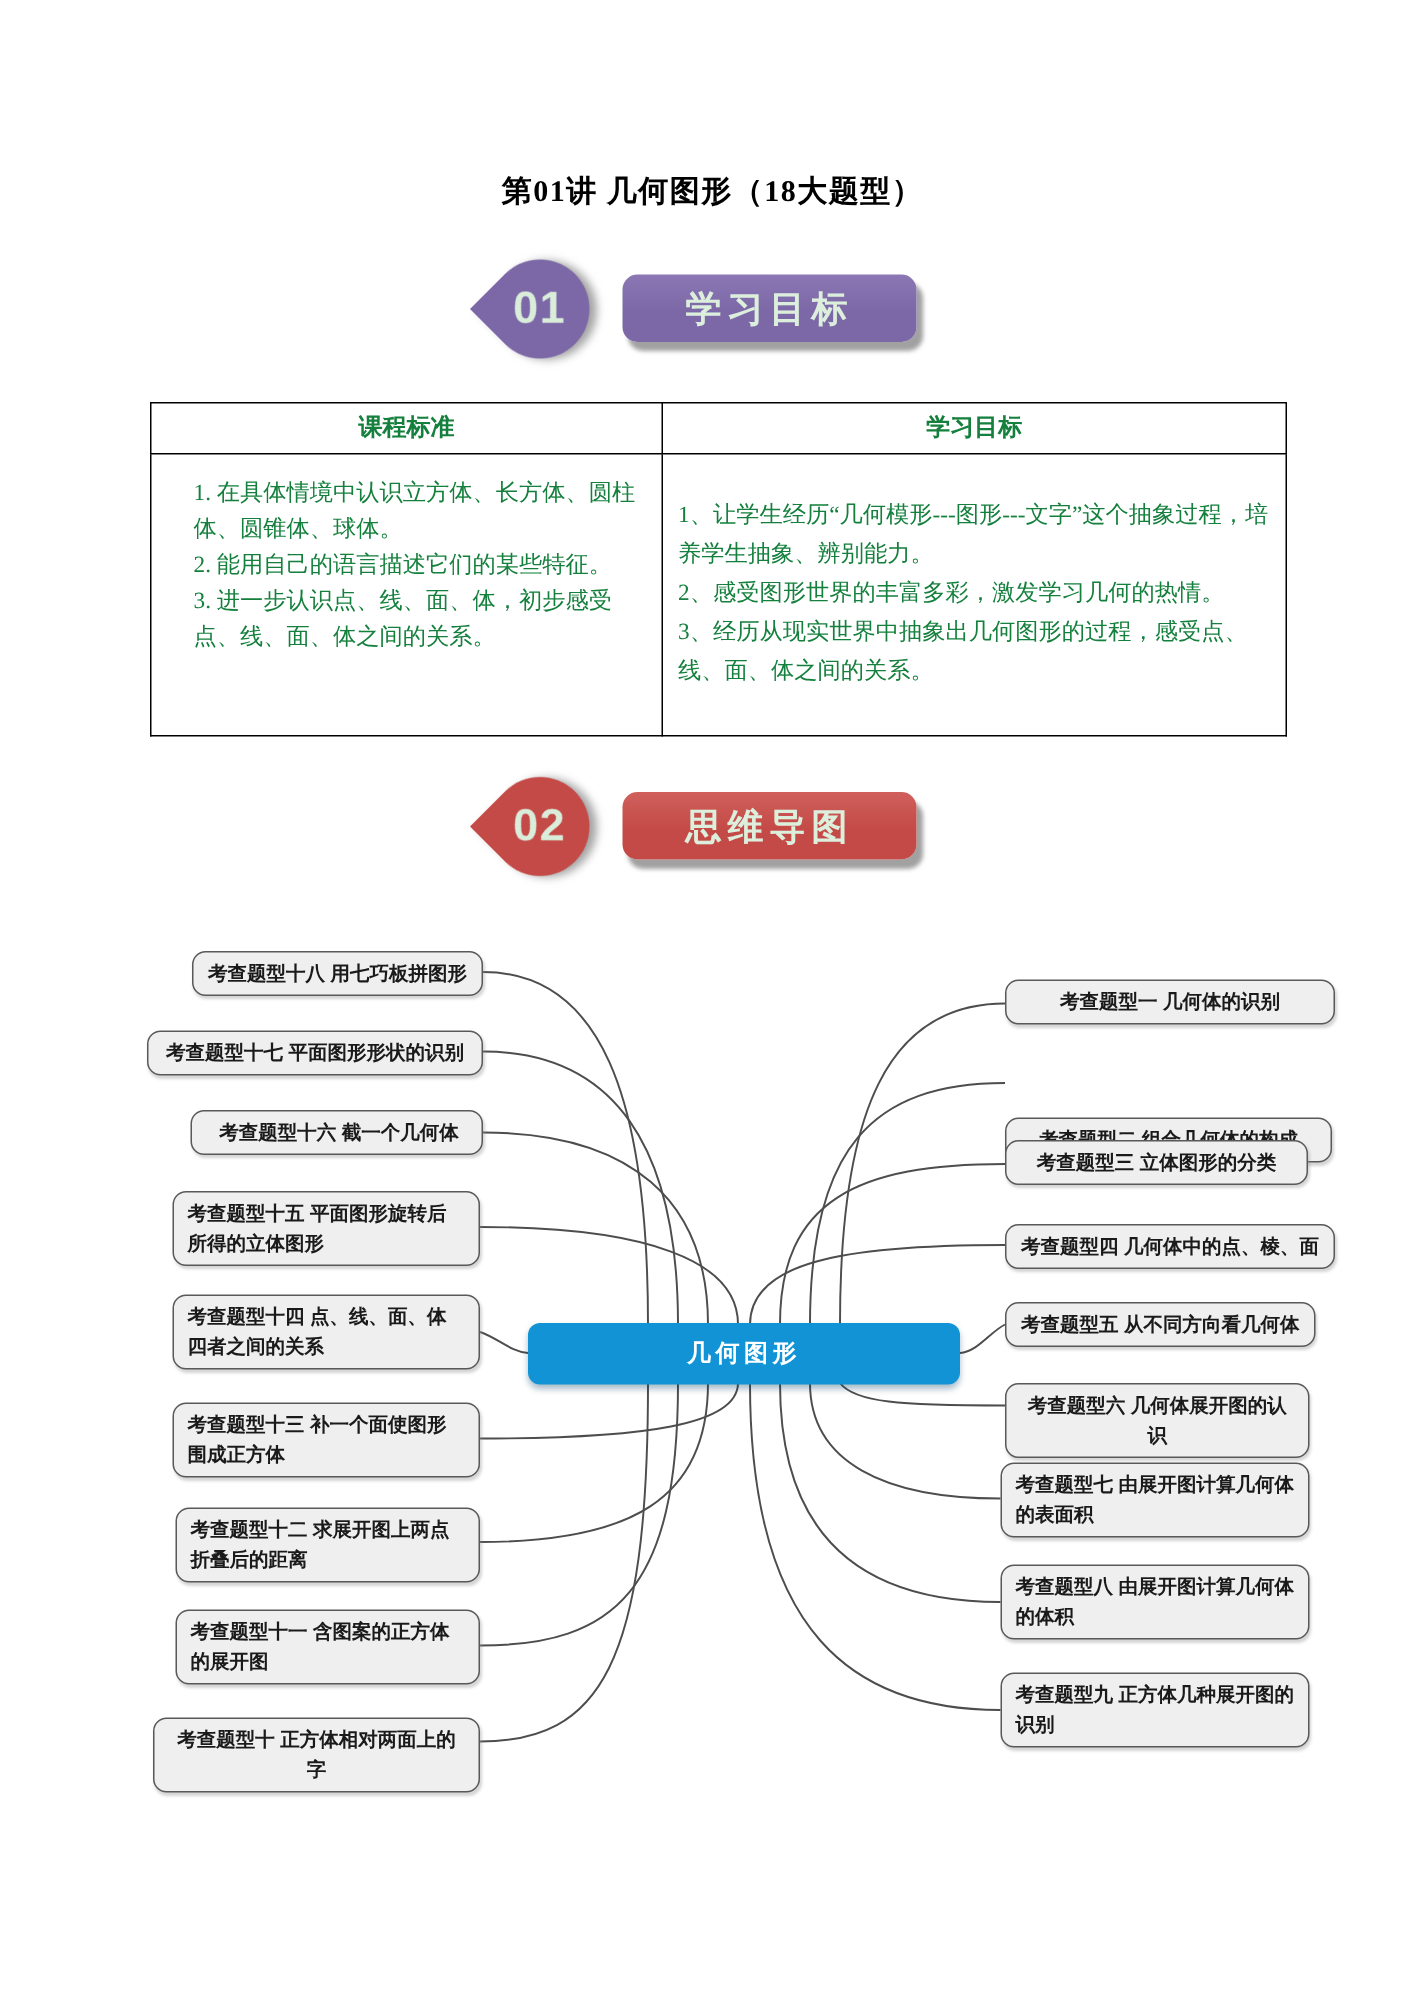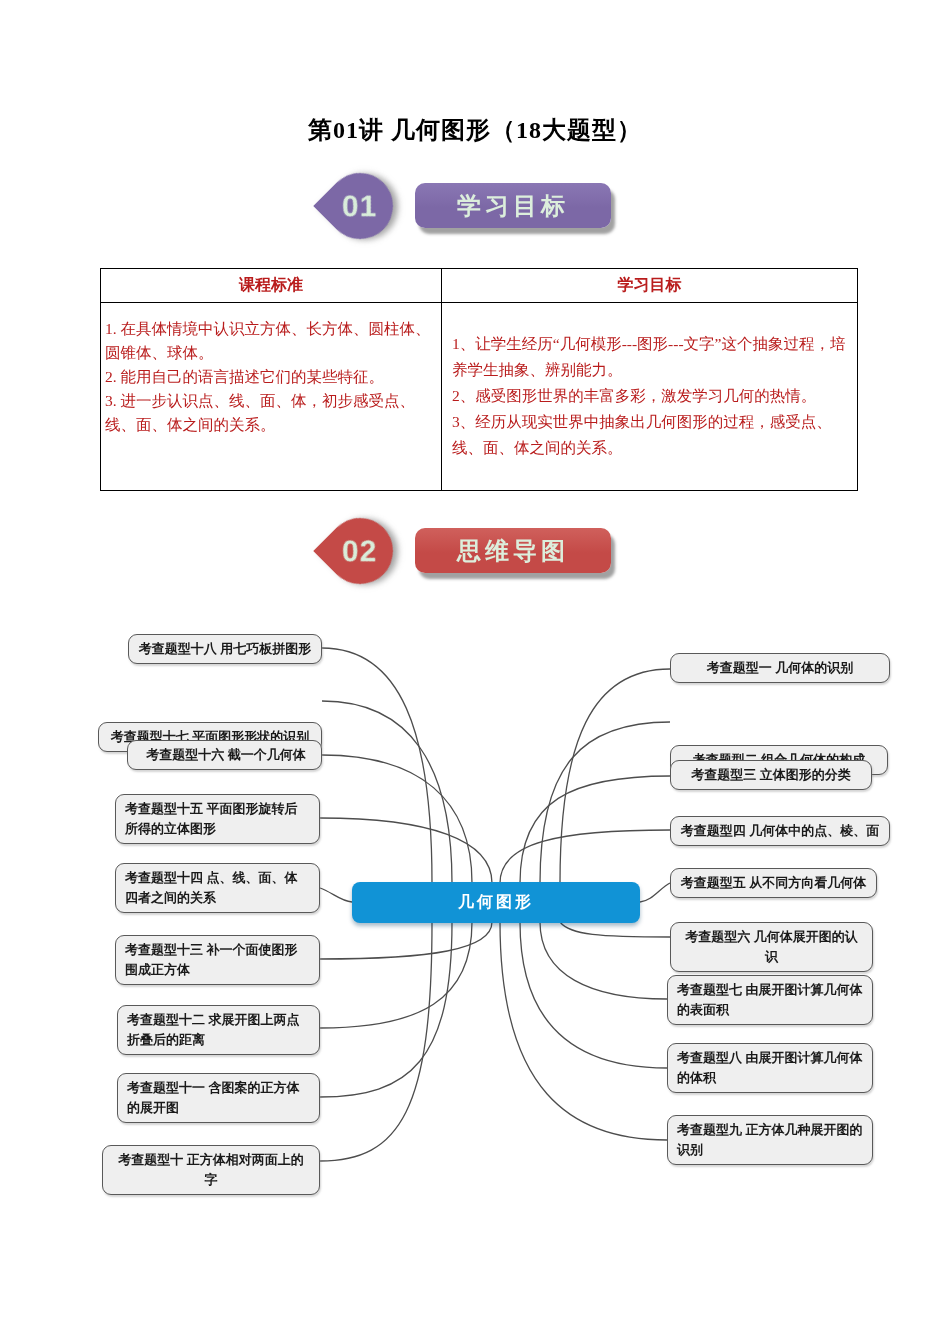--- a/index.html
+++ b/index.html
@@ -4,21 +4,21 @@
 <style>
   * { box-sizing: border-box; margin: 0; padding: 0; }
   html, body { background: #ffffff; }
   body { width: 950px; height: 1344px; position: relative; overflow: hidden;
          font-family: "Liberation Sans", sans-serif; }
   .page { position: absolute; inset: 0; width: 950px; height: 1344px; background: #fff; }
 
   
   .doc-title { position: absolute; top: 114px; left: 0; width: 100%;
     text-align: center; font-family: "Liberation Serif", "DejaVu Serif", serif;
-    font-weight: bold; font-size: 24px; color: #000; letter-spacing: 1px; }
+    font-weight: bold; font-size: 20px; color: #000; letter-spacing: 1px; }
 
   
   .sec-badge { position: absolute; left: 327px; width: 300px; height: 72px; }
   .blob { position: absolute; left: 0; top: 0; width: 66px; height: 66px;
     border-radius: 0 50% 50% 50%; transform: rotate(-45deg);
     display: flex; align-items: center; justify-content: center;
     filter: drop-shadow(3px 4px 3px rgba(90,90,90,.55)); }
   .blob span { transform: rotate(45deg); font-weight: bold; font-size: 30px;
     color: #d9edda; letter-spacing: 1px; }
   .plate { position: absolute; left: 88px; top: 10px; width: 196px; height: 45px;
@@ -26,25 +26,25 @@
     font-weight: bold; font-size: 24px; color: #dceedc; letter-spacing: 4px;
     box-shadow: 4px 6px 3px rgba(130,130,130,.75); }
   .purple-bg { background: linear-gradient(180deg, #8a77b4 0%, var(--purple, #7c68a6) 55%); }
   .blob.purple-bg { background: var(--purple, #7c68a6); }
   .red-bg { background: linear-gradient(180deg, #d0605c 0%, var(--red, #c44a47) 55%); }
   .blob.red-bg { background: var(--red, #c44a47); }
 
   
   .goal-table { position: absolute; left: 100px; top: 268px; width: 757px;
     border-collapse: collapse; table-layout: fixed;
-    font-family: "Liberation Serif", "DejaVu Serif", serif; color: #b91c1c; }
+    font-family: "Liberation Serif", "DejaVu Serif", serif; color: #15803d; }
   .goal-table th, .goal-table td { border: 1.6px solid #000; }
   .goal-table th { height: 34px; font-size: 16px; font-weight: bold; text-align: center; }
   .goal-table td { height: 188px; vertical-align: top; font-size: 15.5px; }
-  .goal-table td.c1 { width: 341px; padding: 14px 8px 10px 4px; line-height: 24px; }
+  .goal-table td.c1 { width: 341px; padding: 14px 8px 10px 28px; line-height: 24px; }
   .goal-table td.c2 { width: 416px; padding: 28px 8px 10px 10px; line-height: 26px; }
 
   
   .mindmap-lines { position: absolute; left: 0; top: 615px; width: 950px; height: 610px; }
   .mindmap-lines path { fill: none; stroke: #4d4d4d; stroke-width: 1.3px; }
   .mm-node { position: absolute; background: var(--node-fill, #efefef);
     border: 1.6px solid var(--node-border, #595959); border-radius: 9px;
     padding: 4px 9px; font-size: 13px; line-height: 20px; font-weight: 600;
     color: #1a1a1a; text-align: center; box-shadow: 1px 2px 2px rgba(150,150,150,.4); }
   .mm-node.two { text-align: left; }
@@ -115,21 +115,21 @@
     <path d="M520,883 C520,800 572,776 670,776"></path>
     <path d="M500,883 C500,842 560,830 670,830"></path>
     <path d="M640,902 C652,901 660,888 670,883"></path>
     <path d="M560,922 C570,935 600,937 670,937"></path>
     <path d="M540,922 C540,975 590,999 667,999"></path>
     <path d="M520,922 C520,1030 580,1068 667,1068"></path>
     <path d="M500,922 C500,1090 570,1140 667,1140"></path>
   </svg>
 
   <div class="mm-node" style="left:128px; top:634px; width:194px;text-align:center;">考查题型十八 用七巧板拼图形</div>
-  <div class="mm-node" style="left:98px;  top:687px; width:224px;margin-top:35px;">考查题型十七 平面图形形状的识别</div>
+  <div class="mm-node" style="left:98px;  top:687px; width:224px;">考查题型十七 平面图形形状的识别</div>
   <div class="mm-node" style="left:127px; top:740px; width:195px;padding-left:12px;">考查题型十六 截一个几何体</div>
   <div class="mm-node two" style="left:115px; top:794px; width:205px;">考查题型十五 平面图形旋转后所得的立体图形</div>
   <div class="mm-node two" style="left:115px; top:863px; width:205px;">考查题型十四 点、线、面、体四者之间的关系</div>
   <div class="mm-node two" style="left:115px; top:935px; width:205px;">考查题型十三 补一个面使图形围成正方体</div>
   <div class="mm-node two" style="left:117px; top:1005px; width:203px;">考查题型十二 求展开图上两点折叠后的距离</div>
   <div class="mm-node two" style="left:117px; top:1073px; width:203px;">考查题型十一 含图案的正方体的展开图</div>
   <div class="mm-node" style="left:102px; top:1145px; width:218px;">考查题型十 正方体相对两面上的字</div>
 
   <div class="mm-node" style="left:670px; top:653px; width:220px;">考查题型一 几何体的识别</div>
   <div class="mm-node" style="left:670px; top:745px; width:218px;">考查题型二 组合几何体的构成</div>

